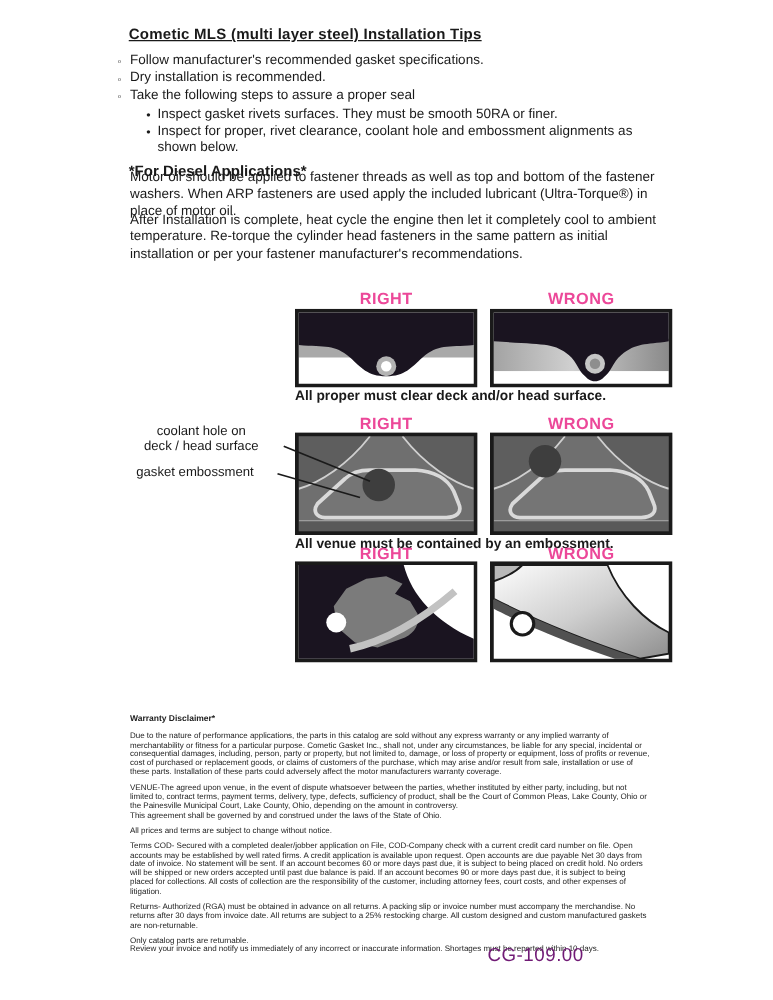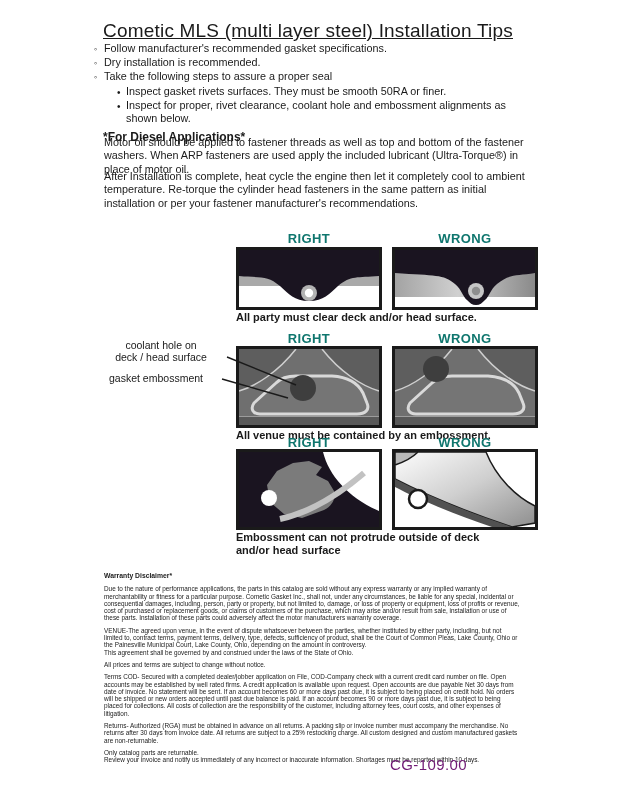--- a/index.html
+++ b/index.html
@@ -1,27 +1,27 @@
 <!DOCTYPE html>
 <html><head>
 <meta charset="utf-8">
 <style>
   html,body{margin:0;padding:0;background:#ffffff;}
   .page{position:relative;width:618px;height:800px;background:#ffffff;overflow:hidden;
         font-family:"Liberation Sans",sans-serif;color:#1a1a1a;}
   .abs{position:absolute;}
-  .title{font-size:19px;font-weight:normal;text-decoration:underline;letter-spacing:.2px;text-align:center;}
+  .title{font-size:12px;font-weight:bold;text-decoration:underline;letter-spacing:.2px;text-align:center;}
   .bullets{font-size:10.8px;line-height:13.2px;}
   .bline{display:flex;}
   .bmark{width:10px;font-size:9px;flex:0 0 auto;padding-top:1px;}
   .sub .bmark{width:9px;font-size:10px;}
   .sub{margin-left:23px;}
   .h2{font-size:12px;font-weight:bold;}
   .para{font-size:10.8px;line-height:13.4px;width:424px;}
-  .dlabel{font-size:13px;font-weight:bold;letter-spacing:.4px;text-align:center;width:146px;color:#0f766e;}
+  .dlabel{font-size:13px;font-weight:bold;letter-spacing:.4px;text-align:center;width:146px;color:#ec4899;}
   .caption{font-size:11px;font-weight:bold;line-height:12.5px;}
   .callout{font-size:10.5px;line-height:12px;text-align:center;width:132px;}
   .warranty{width:416px;font-size:6.4px;line-height:7.3px;color:#222;}
   .warranty p{margin:0 0 5px 0;}
   .warranty .whead{font-weight:bold;font-size:6.8px;margin:0 0 6px 0;}
   .pagenum{font-size:15px;letter-spacing:.4px;color:#701a75;}
   svg{display:block;}
 </style>
 </head>
 <body>
@@ -79,21 +79,21 @@
     </defs>
     <rect x="0" y="0" width="146" height="63" fill="#ffffff"></rect>
     <rect x="3" y="24" width="140" height="26" fill="url(#g1w)"></rect>
     <rect x="3" y="50" width="140" height="10" fill="#ffffff"></rect>
     <path d="M3,3 H143 V26 C124,29 117,27 105,37 C98,43 97,50 93,53 C90,56 88,58 84,58 C80,58 78,56 75,53 C71,50 70,43 63,37 C51,27 44,29 3,26 Z" fill="#1a1420"></path>
     <circle cx="84" cy="44" r="8" fill="#c6c6c6"></circle>
     <circle cx="84" cy="44" r="4.2" fill="#8e8e8e"></circle>
     <rect x="1.5" y="1.5" width="143" height="60" fill="none" stroke-width="3" stroke="#1a1a1a"></rect>
   </svg>
 
-  <div class="abs caption" style="left:236px;top:311px;">All party must clear deck and/or head surface.</div>
+  <div class="abs caption" style="left:236px;top:311px;">All proper must clear deck and/or head surface.</div>
 
   <div class="abs dlabel" style="left:236px;top:331px;">RIGHT</div>
   <div class="abs dlabel" style="left:392px;top:331px;">WRONG</div>
 
   <div class="abs callout" style="left:95px;top:339px;">
     <div>coolant hole on</div>
     <div>deck / head surface</div>
   </div>
   <div class="abs callout" style="left:90px;top:372px;">gasket embossment</div>
 
@@ -151,24 +151,20 @@
       </linearGradient>
     </defs>
     <rect x="0" y="0" width="146" height="81" fill="#ffffff"></rect>
     <path d="M3,3 L32,3 C22,12 12,17 3,19 Z" fill="#b8b8b8" stroke="#1a1a1a" stroke-width="1.5"></path>
     <path d="M94,3 C104,28 124,48 143,57 L143,74 L120,78 C72,62 30,44 3,30 L3,16 C12,13 20,9 26,3 Z" fill="url(#g3w)" stroke="#1a1a1a" stroke-width="1.5"></path>
     <path d="M3,30 C30,44 72,62 120,78 L100,78 C58,64 22,48 3,38 Z" fill="#515151"></path>
     <circle cx="26" cy="50" r="9" fill="#ffffff" stroke="#1a1a1a" stroke-width="2.5"></circle>
     <rect x="1.5" y="1.5" width="143" height="78" fill="none" stroke-width="3" stroke="#1a1a1a"></rect>
   </svg>
 
-  <div class="abs caption" style="left:236px;top:531px;width:300px;">
-    <div>Embossment can not protrude outside of deck</div>
-    <div>and/or head surface</div>
-  </div>
 
   <div class="abs warranty" style="left:104px;top:572px;">
     <p class="whead">Warranty Disclaimer*</p>
     <p>Due to the nature of performance applications, the parts in this catalog are sold without any express warranty or any implied warranty of merchantability or fitness for a particular purpose.  Cometic Gasket Inc., shall not, under any circumstances, be liable for any special, incidental or consequential damages, including, person, party or property, but not limited to, damage, or loss of property or equipment, loss of profits or revenue, cost of purchased or replacement goods, or claims of customers of the purchase, which may arise and/or result from sale, installation or use of these parts.  Installation of these parts could adversely affect the motor manufacturers warranty coverage.</p>
     <p style="margin-bottom:0;">VENUE-The agreed upon venue, in the event of dispute whatsoever between the parties, whether instituted by either party, including, but not limited to, contract terms, payment terms, delivery, type, defects, sufficiency of product, shall be the Court of Common Pleas, Lake County, Ohio or the Painesville Municipal Court, Lake County, Ohio, depending on the amount in controversy.</p>
     <p>This agreement shall be governed by and construed under the laws of the State of Ohio.</p>
     <p>All prices and terms are subject to change without notice.</p>
     <p>Terms COD- Secured with a completed dealer/jobber application on File, COD-Company check with a current credit card number on file.  Open accounts may be established by well rated firms.  A credit application is available upon request.  Open accounts are due payable Net 30 days from date of invoice.  No statement will be sent.  If an account becomes 60 or more days past due, it is subject to being placed on credit hold.  No orders will be shipped or new orders accepted until past due balance is paid.  If an account becomes 90 or more days past due, it is subject to being placed for collections.  All costs of collection are the responsibility of the customer, including attorney fees, court costs, and other expenses of litigation.</p>
     <p>Returns- Authorized (RGA) must be obtained in advance on all returns.  A packing slip or invoice number must accompany the merchandise.  No returns after 30 days from invoice date.  All returns are subject to a 25% restocking charge.  All custom designed and custom manufactured gaskets are non-returnable.</p>
     <p style="margin-bottom:0;">Only catalog parts are returnable.</p>

